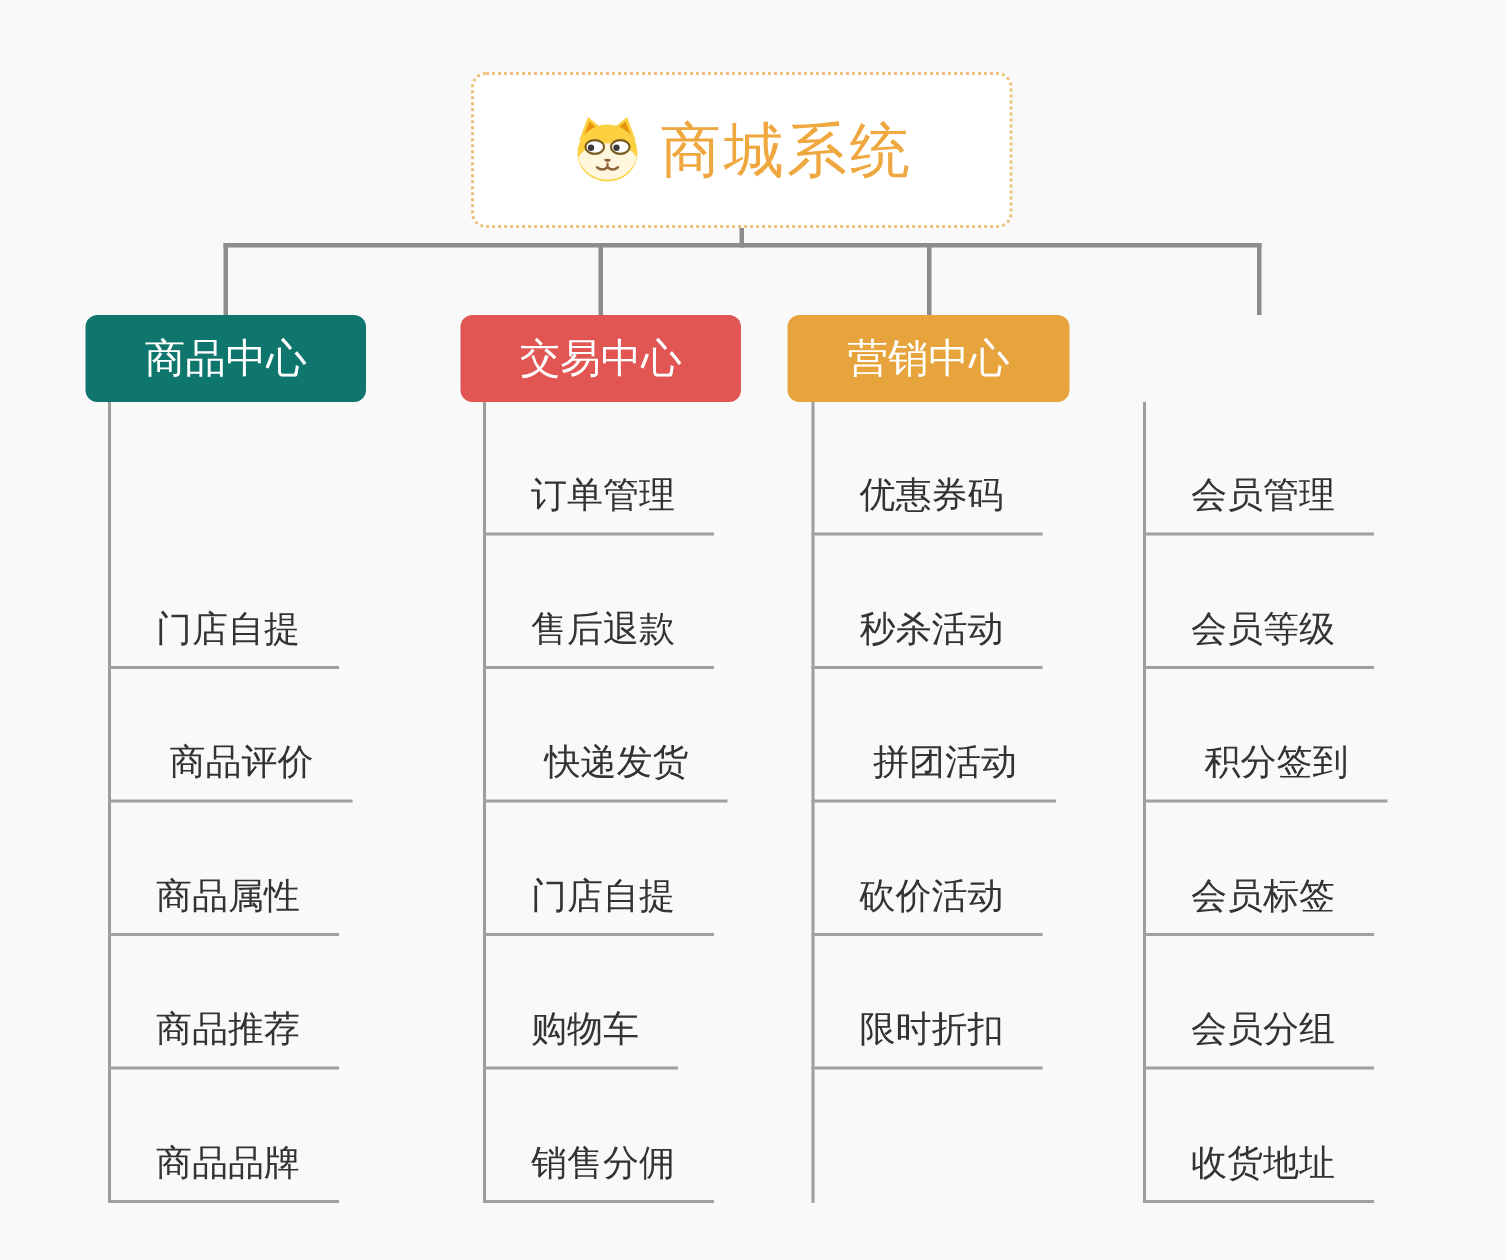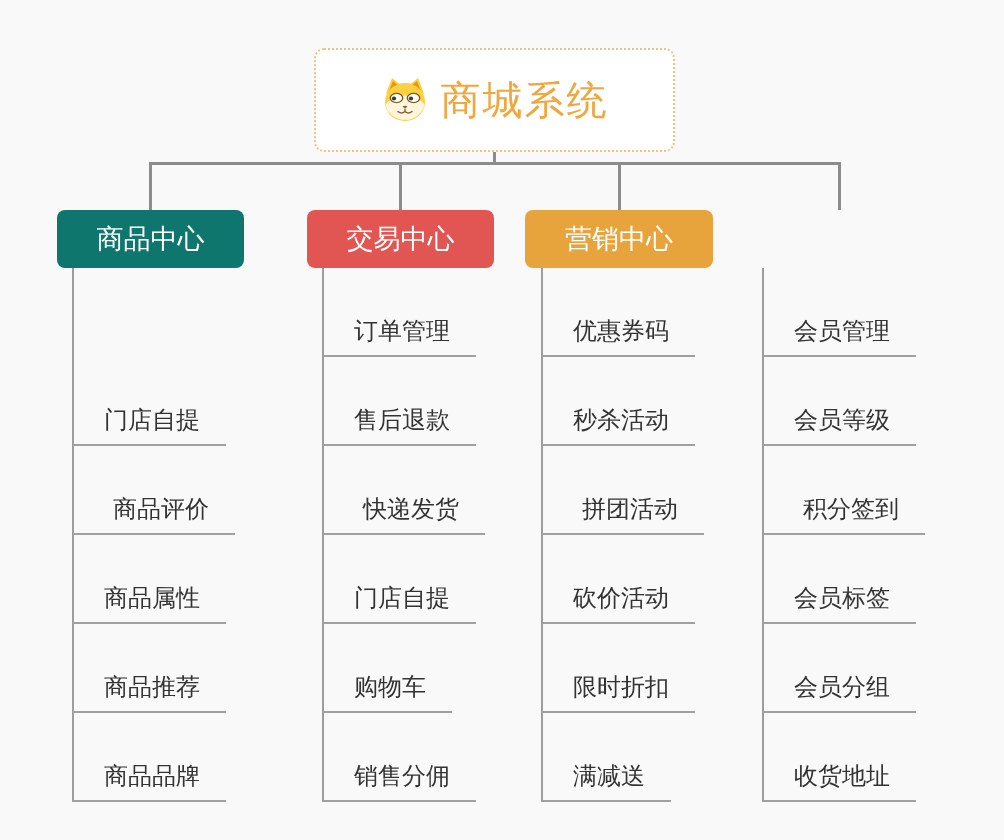--- a/index.html
+++ b/index.html
@@ -149,21 +149,20 @@
   <div class="leaf col-2 row-3">快递发货</div>
   <div class="leaf col-2 row-4">门店自提</div>
   <div class="leaf col-2 row-5">购物车</div>
   <div class="leaf col-2 row-6">销售分佣</div>
 
   <div class="leaf col-3 row-1">优惠券码</div>
   <div class="leaf col-3 row-2">秒杀活动</div>
   <div class="leaf col-3 row-3">拼团活动</div>
   <div class="leaf col-3 row-4">砍价活动</div>
   <div class="leaf col-3 row-5">限时折扣</div>
-  <div class="leaf col-3 row-6">满减送</div>
 
   <div class="leaf col-4 row-1">会员管理</div>
   <div class="leaf col-4 row-2">会员等级</div>
   <div class="leaf col-4 row-3">积分签到</div>
   <div class="leaf col-4 row-4">会员标签</div>
   <div class="leaf col-4 row-5">会员分组</div>
   <div class="leaf col-4 row-6">收货地址</div>
 
 </div>
 

